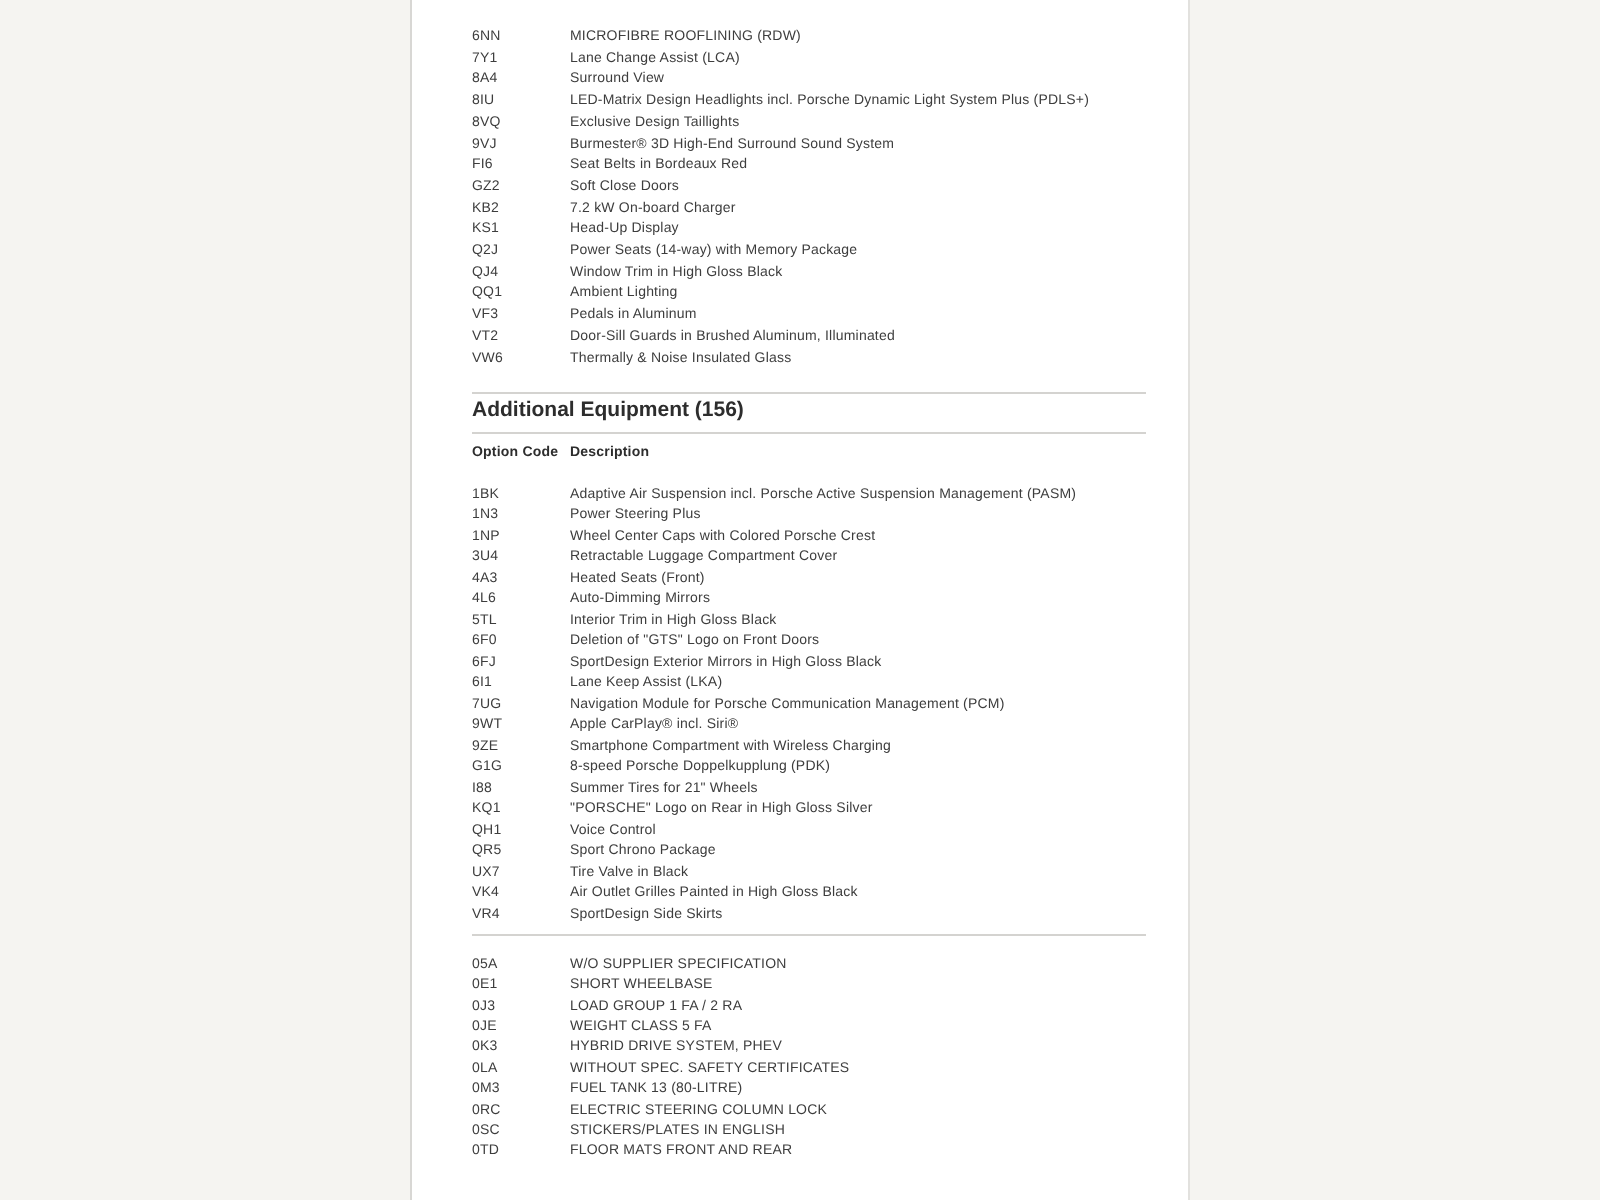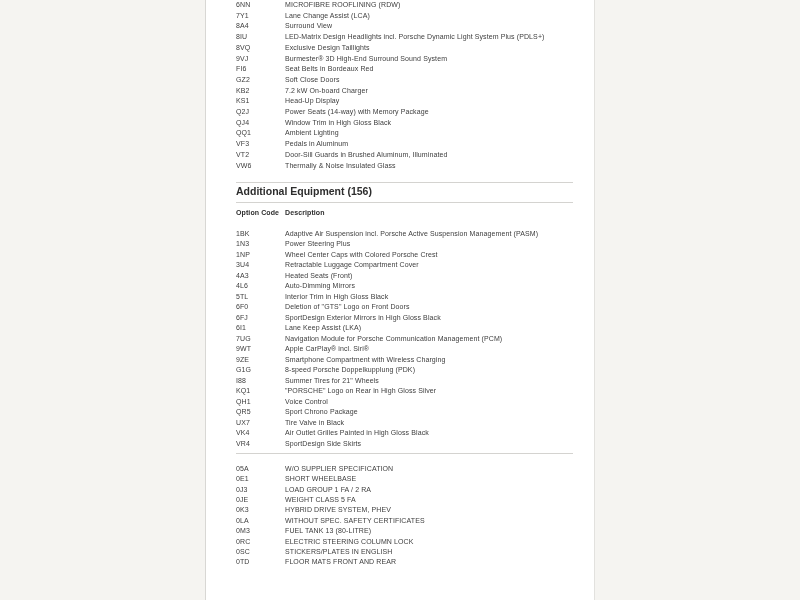--- a/index.html
+++ b/index.html
@@ -13,20 +13,21 @@
     position: absolute;
     left: 205px; top: 0;
     width: 390px; height: 600px;
     background: var(--paper, #ffffff);
     border-left: 1px solid #d8d7d4;
     border-right: 1px solid #e2e1de;
   }
   .content {
     margin-left: 30px;
     width: 337px;
+    padding-top: 14px;
   }
   .row {
     display: flex;
     align-items: flex-start;
     white-space: nowrap;
     font-size: 7px;
     color: var(--text, #3d3d3d);
     letter-spacing: 0.1px;
   }
   .rows-top .row   { line-height: 10.7px; }

